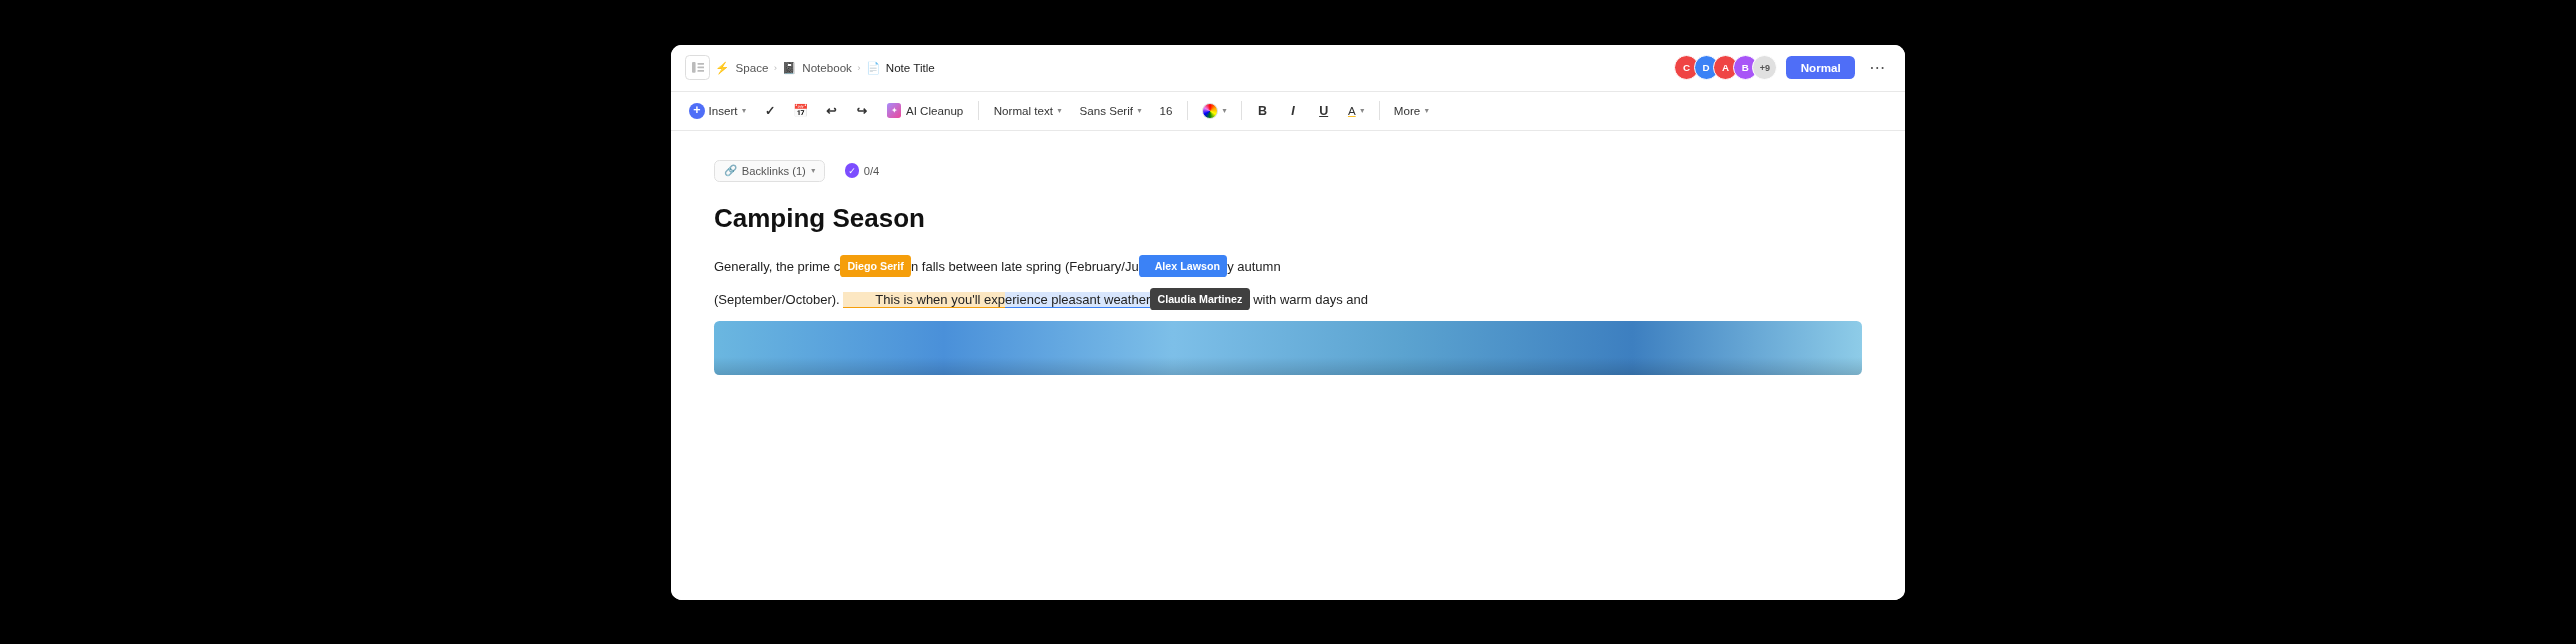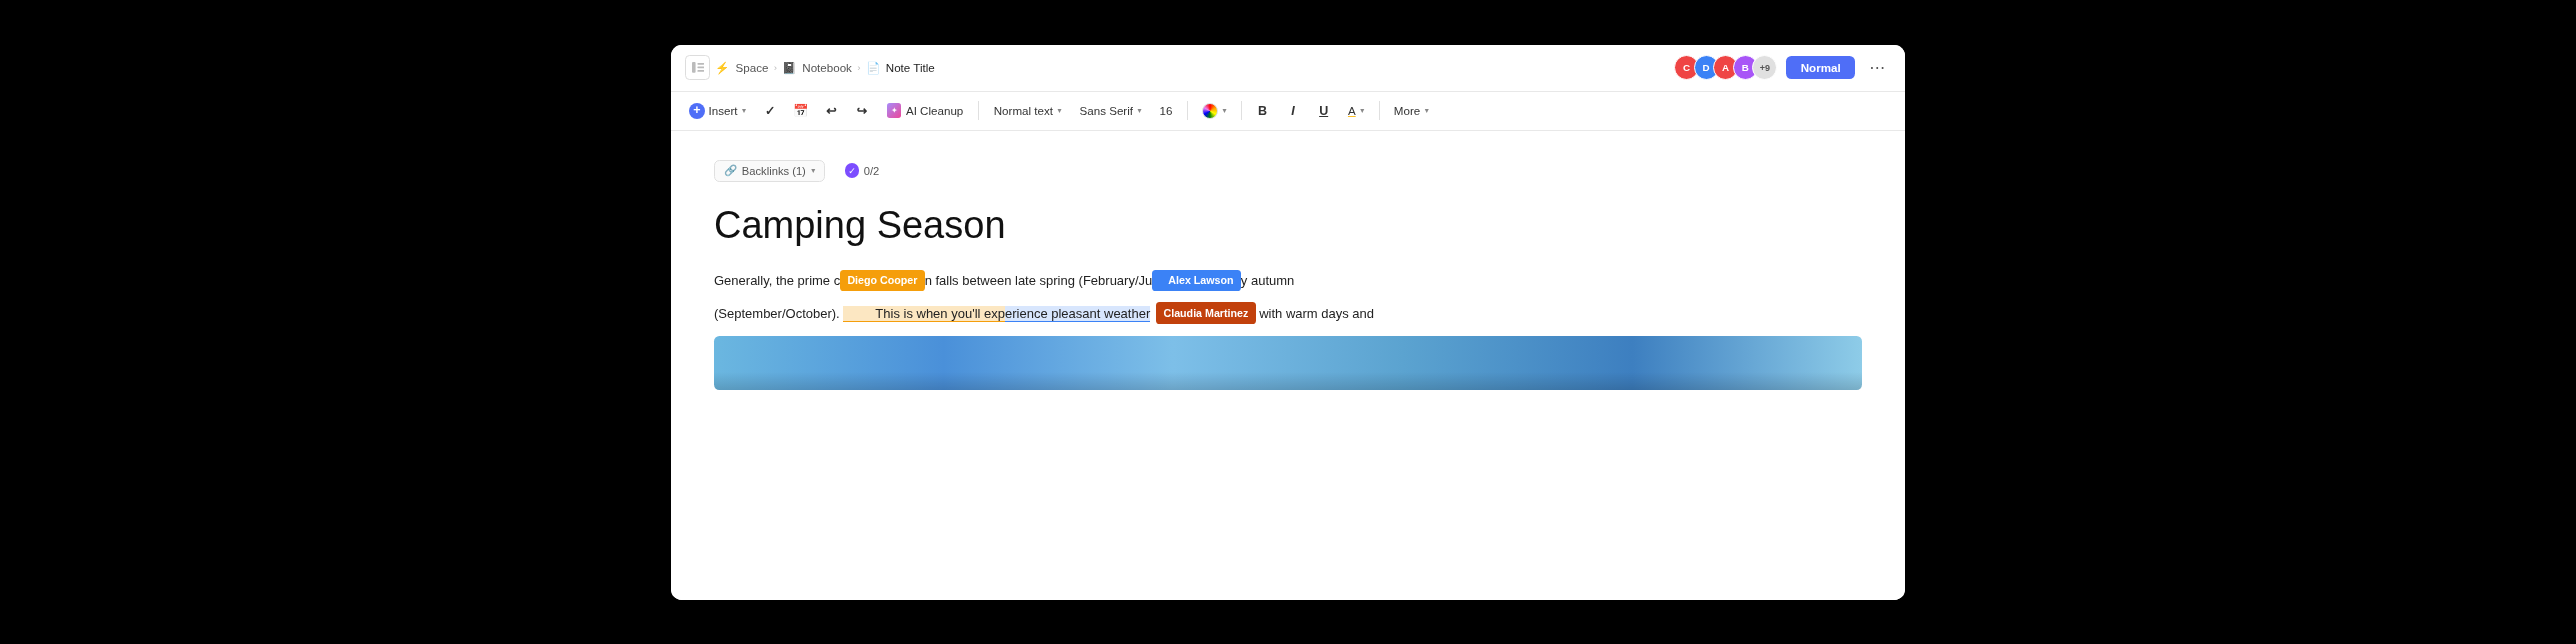--- a/index.html
+++ b/index.html
@@ -239,22 +239,22 @@
       height: 14.3px;
       background: #7c4dff;
       border-radius: 50%;
       display: flex;
       align-items: center;
       justify-content: center;
       color: #fff;
       font-size: 9px;
     }
     .doc-title {
-      font-size: 38px;
-      font-weight: 400;
+      font-size: 26px;
+      font-weight: 700;
       color: #111;
       margin-bottom: 21.5px;
       line-height: 1.2;
     }
     .section-heading {
       font-size: 19.7px;
       font-weight: 700;
       color: #111;
       margin-bottom: 12.5px;
       line-height: 1.3;
@@ -272,21 +272,21 @@
       padding: 1.8px 7.2px;
       border-radius: 3.6px;
       font-size: 10.7px;
       font-weight: 600;
       color: #fff;
       position: relative;
       top: -0.9px;
     }
     .cursor-diego { background: #f59e0b; }
     .cursor-alex { background: #3b82f6; padding-left: 16px; }
-    .cursor-claudia { background: #c2410c; margin-left: 6px; }
+    .cursor-claudia { background: #404040; }
     .text-highlight-yellow {
       background: rgba(245, 158, 11, 0.25);
       border-bottom: 1.8px solid #f59e0b;
       padding-left: 32px;
     }
     .text-highlight-blue {
       background: rgba(59, 130, 246, 0.2);
       border-bottom: 1.8px solid #3b82f6;
     }
     
@@ -411,29 +411,29 @@
 
   <div class="content-area">
     <div class="meta-bar">
       <div class="backlinks-pill">
         <span class="backlinks-icon">🔗</span>
         <span>Backlinks (1)</span>
         <span class="chevron-down">▾</span>
       </div>
       <div class="checklist-pill">
         <div class="check-icon">✓</div>
-        <span>0/2</span>
+        <span>0/4</span>
       </div>
     </div>
 
     <div class="doc-title">Camping Season</div>
 
 
     <div class="body-text">
-      <span>Generally, the prime c</span><span class="cursor-label cursor-diego">Diego Cooper</span><span>n falls between late spring (February/Ju</span><span class="cursor-label cursor-alex">Alex Lawson</span><span>y autumn</span>
+      <span>Generally, the prime c</span><span class="cursor-label cursor-diego">Diego Serif</span><span>n falls between late spring (February/Ju</span><span class="cursor-label cursor-alex">Alex Lawson</span><span>y autumn</span>
     </div>
     <div class="body-text">
       <span>(September/October). </span><span class="text-highlight-yellow">This is when you'll exp</span><span class="text-highlight-blue">erience pleasant weather</span><span class="cursor-label cursor-claudia">Claudia Martinez</span><span> with warm days and</span>
     </div>
 
     <div class="image-strip"></div>
   </div>
 
 </div>
 

